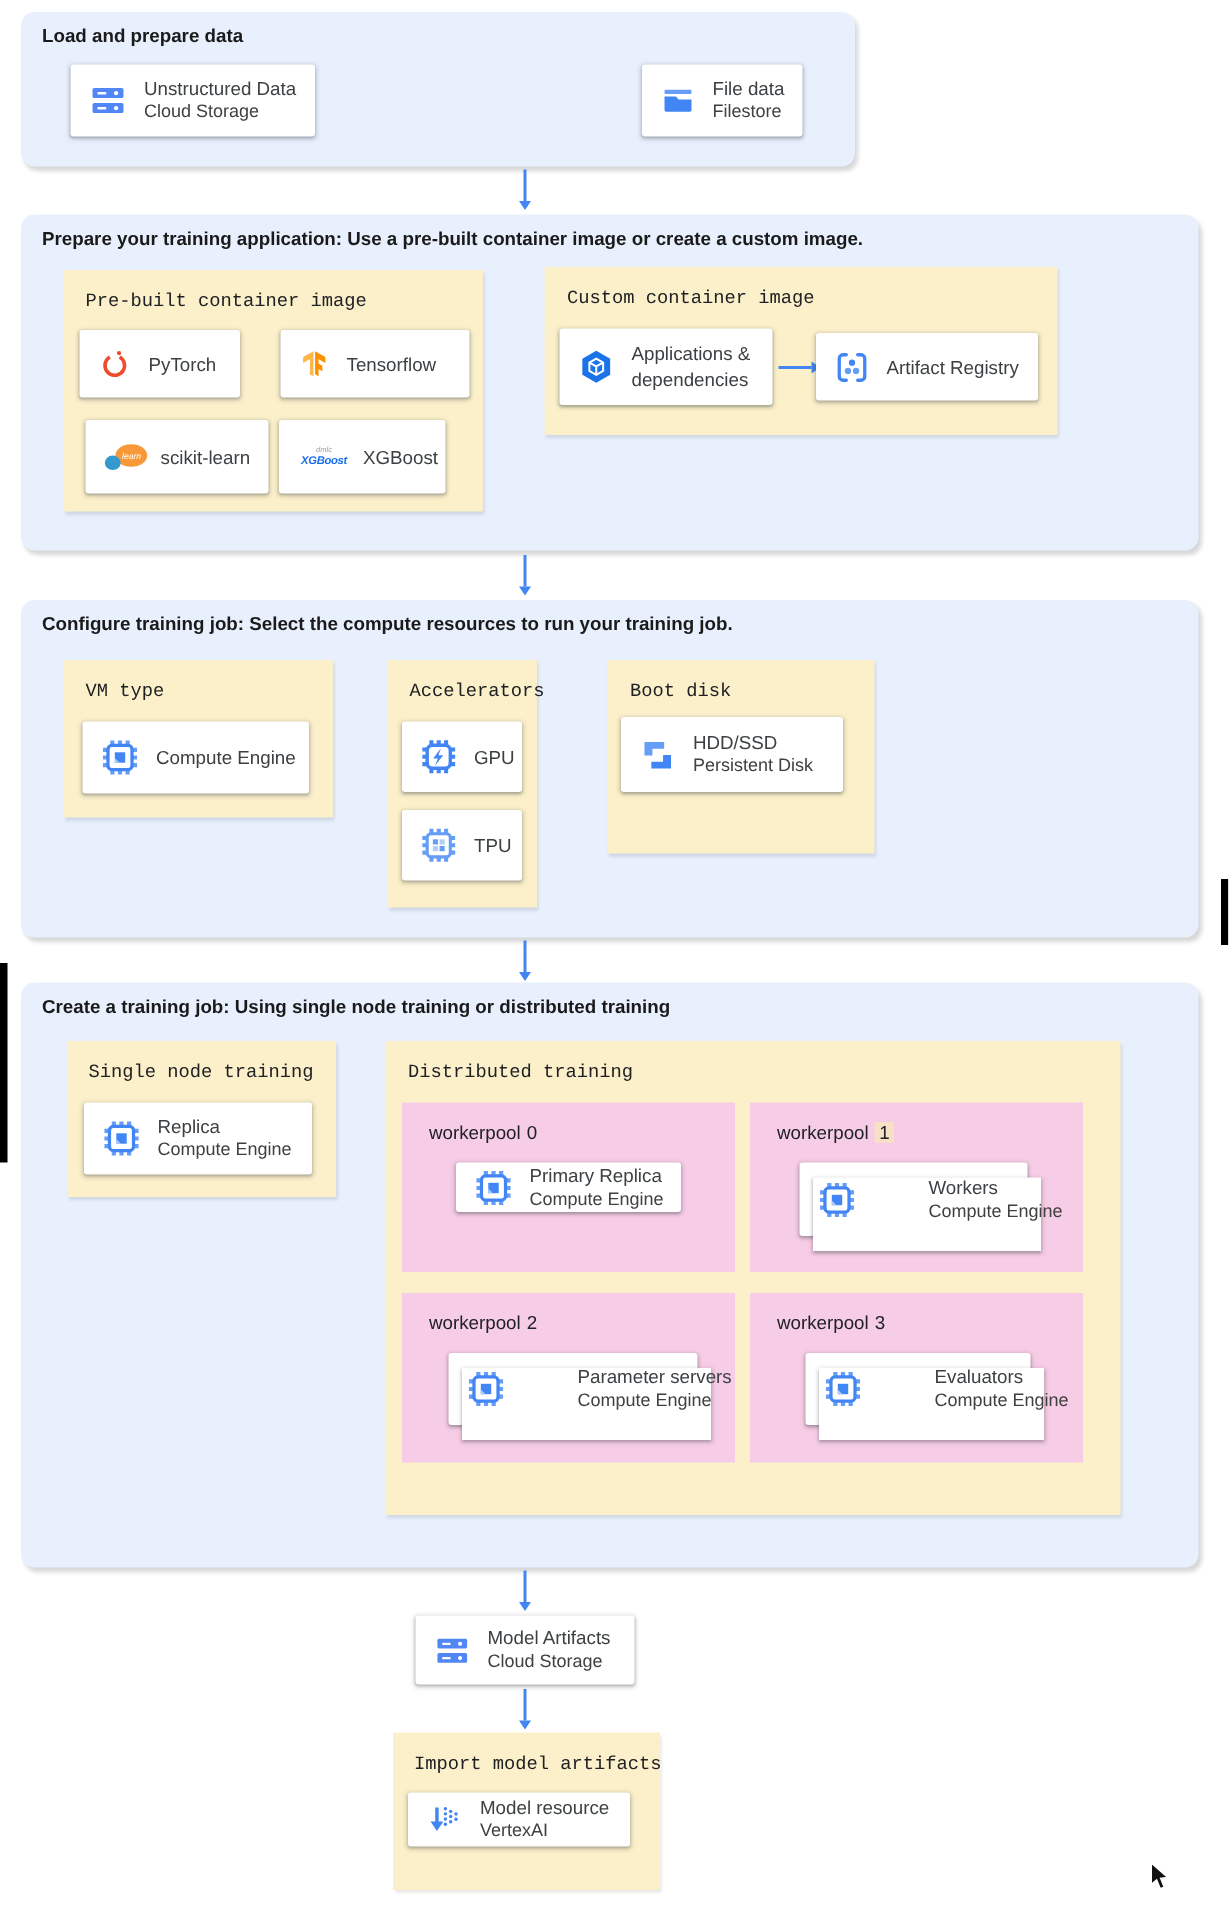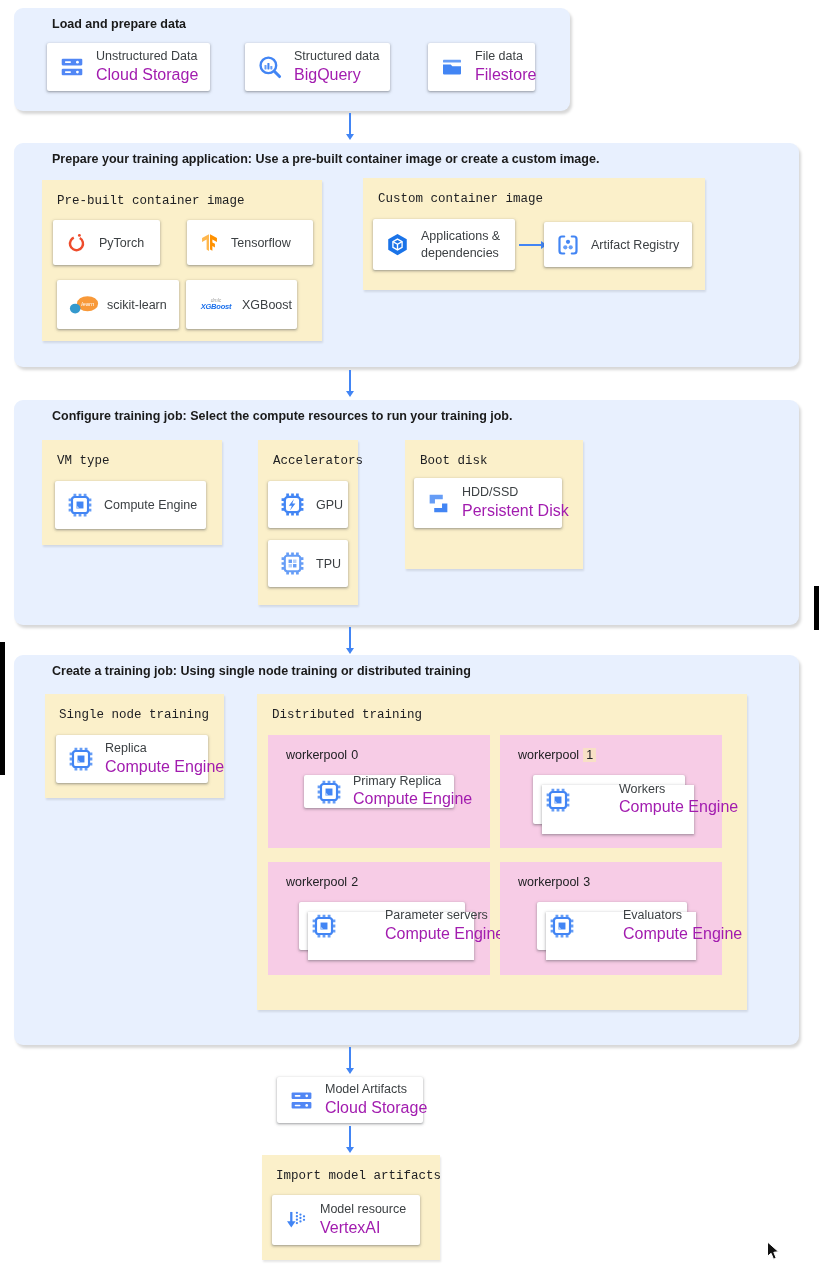--- a/index.html
+++ b/index.html
@@ -1,28 +1,28 @@
 <!DOCTYPE html>
 <html><head>
 <meta charset="utf-8">
 <style>
   html,body{margin:0;padding:0;background:#fff;}
   .canvas{position:relative;width:819px;height:1277px;background:#fff;overflow:hidden;
           font-family:"Liberation Sans",sans-serif;color:#202124;}
   .sec{position:absolute;background:#e8f0fe;border-radius:9px;box-shadow:2px 3px 3px rgba(0,0,0,.16);}
-  .sec-title{position:absolute;left:14px;top:9px;font-size:12.5px;font-weight:bold;color:#1a1a1a;white-space:nowrap;margin-left:24px;}
+  .sec-title{position:absolute;left:14px;top:9px;font-size:12.5px;font-weight:bold;color:#1a1a1a;white-space:nowrap;}
   .panel{position:absolute;background:#fbf0ca;box-shadow:1px 2px 2px rgba(0,0,0,.10);}
   .panel-title{position:absolute;left:15px;top:14px;font-size:12.5px;color:#202124;white-space:nowrap;font-family:Liberation Mono, monospace;}
   .card{position:absolute;background:#fff;border-radius:2px;display:flex;align-items:center;gap:11px;
         padding:0 12px;box-sizing:border-box;
         box-shadow:0 1px 2px rgba(60,64,67,.32),0 1px 3px 1px rgba(60,64,67,.16);}
   .card .icn{display:flex;flex:0 0 auto;}
   .card .txt{display:flex;flex-direction:column;line-height:1.3;}
   .lbl1{font-size:12.5px;color:#3c4043;white-space:nowrap;}
-  .lbl2{font-size:16px;color:#a21caf;white-space:nowrap;}
+  .lbl2{font-size:12px;color:#404040;white-space:nowrap;}
   .pool{position:absolute;background:#f7cce6;}
   .pool-label{position:absolute;left:18px;top:13px;font-size:12.5px;color:#202124;white-space:nowrap;}
   .pool-label .num{margin-left:4px;}
   .hl{background:#f8e0c6;padding:0 3px;}
   .stack{z-index:0;gap:48px;}
   .stack::before{content:"";position:absolute;left:9px;top:10px;width:100%;height:100%;background:#fff;
         box-shadow:0 1px 2px rgba(60,64,67,.32),0 1px 3px 1px rgba(60,64,67,.16);z-index:-1;}
   .arrow-v{position:absolute;width:2px;background:#4285f4;}
   .arrow-v::after{content:"";position:absolute;left:-3.5px;bottom:-6px;width:0;height:0;
         border-left:4.5px solid transparent;border-right:4.5px solid transparent;border-top:6.5px solid #4285f4;}
@@ -134,31 +134,20 @@
       <span class="icn">
           <svg width="26" height="26">
             <use href="#i-gcs"></use>
           </svg>
         </span>
       <span class="txt">
           <span class="lbl1">Unstructured Data</span>
       <span class="lbl2">Cloud Storage</span>
         </span>
     </div>
-    <div class="card" style="left:231px;top:35px;width:145px;height:48px">
-      <span class="icn">
-          <svg width="26" height="26">
-            <use href="#i-bigquery"></use>
-          </svg>
-        </span>
-      <span class="txt">
-          <span class="lbl1">Structured data</span>
-      <span class="lbl2">BigQuery</span>
-        </span>
-    </div>
     <div class="card" style="left:414px;top:35px;width:107px;height:48px">
       <span class="icn">
           <svg width="24" height="24">
             <use href="#i-filestore"></use>
           </svg>
         </span>
       <span class="txt">
           <span class="lbl1">File data</span>
       <span class="lbl2">Filestore</span>
         </span>
@@ -376,21 +365,21 @@
     <span class="txt">
         <span class="lbl1">Model Artifacts</span>
     <span class="lbl2">Cloud Storage</span>
       </span>
   </div>
 
   <div class="arrow-v" style="left:349px;top:1126px;height:21px"></div>
 
   <div class="panel" style="left:262px;top:1155px;width:178px;height:105px">
     <div class="panel-title" style="left:14px">Import model artifacts</div>
-    <div class="card" style="left:10px;top:40px;width:148px;height:50px">
+    <div class="card" style="left:10px;top:40px;width:148px;height:36px">
       <span class="icn">
           <svg width="25" height="25">
             <use href="#i-vertex"></use>
           </svg>
         </span>
       <span class="txt">
           <span class="lbl1">Model resource</span>
       <span class="lbl2">VertexAI</span>
         </span>
     </div>

